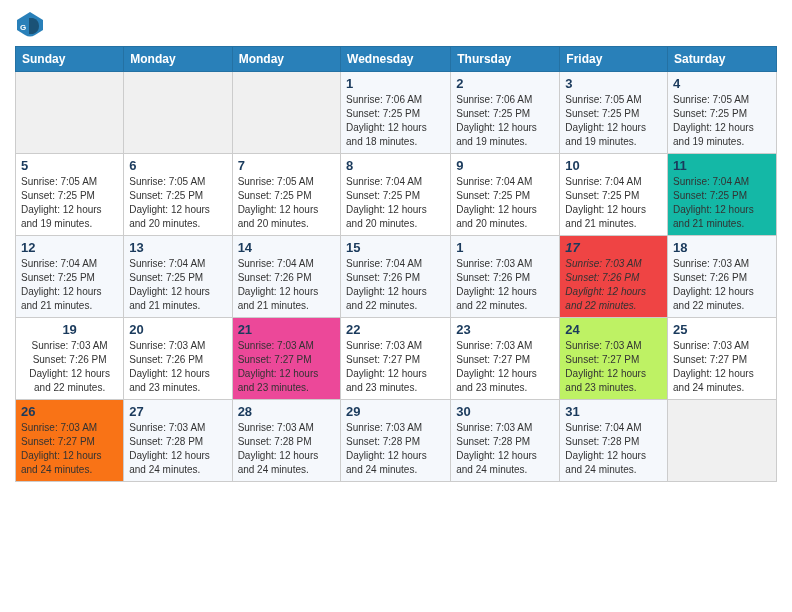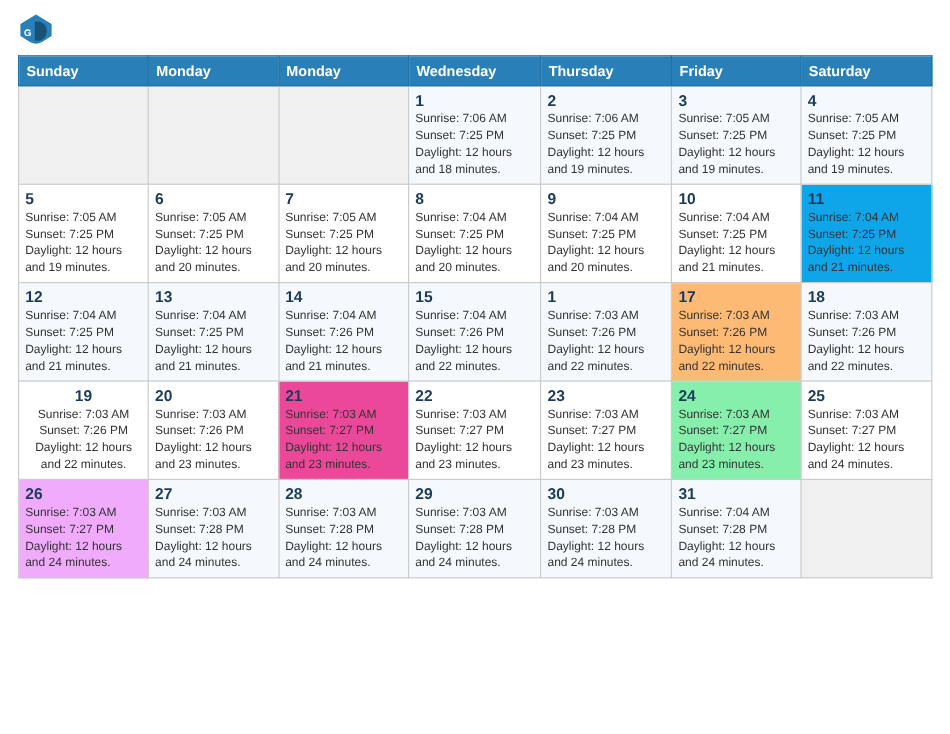--- a/index.html
+++ b/index.html
@@ -196,21 +196,21 @@
 Daylight: 12 hours
 and 20 minutes.</div>
           </td>
           <td style="background: rgb(255, 255, 255);">
             <div class="day-number">10</div>
             <div class="day-info" style="white-space: pre-line;">Sunrise: 7:04 AM
 Sunset: 7:25 PM
 Daylight: 12 hours
 and 21 minutes.</div>
           </td>
-          <td style="background: #0ea5e9;">
+          <td style="background: #14b8a6;">
             <div class="day-number">11</div>
             <div class="day-info" style="white-space: pre-line;">Sunrise: 7:04 AM
 Sunset: 7:25 PM
 Daylight: 12 hours
 and 21 minutes.</div>
           </td>
         </tr>
         <tr>
           <td style="background: rgb(245, 248, 252);">
             <div class="day-number">12</div>
@@ -240,21 +240,21 @@
 Daylight: 12 hours
 and 22 minutes.</div>
           </td>
           <td style="background: rgb(245, 248, 252);">
             <div class="day-number">1</div>
             <div class="day-info" style="white-space: pre-line;">Sunrise: 7:03 AM
 Sunset: 7:26 PM
 Daylight: 12 hours
 and 22 minutes.</div>
           </td>
-          <td style="background: #fdba74;">
+          <td style="background: #ef4444; font-style: italic;">
             <div class="day-number">17</div>
             <div class="day-info" style="white-space: pre-line;">Sunrise: 7:03 AM
 Sunset: 7:26 PM
 Daylight: 12 hours
 and 22 minutes.</div>
           </td>
           <td style="background: rgb(245, 248, 252);">
             <div class="day-number">18</div>
             <div class="day-info" style="white-space: pre-line;">Sunrise: 7:03 AM
 Sunset: 7:26 PM
@@ -291,37 +291,37 @@
 Daylight: 12 hours
 and 23 minutes.</div>
           </td>
           <td style="background: rgb(255, 255, 255);">
             <div class="day-number">23</div>
             <div class="day-info" style="white-space: pre-line;">Sunrise: 7:03 AM
 Sunset: 7:27 PM
 Daylight: 12 hours
 and 23 minutes.</div>
           </td>
-          <td style="background: #86efac;">
+          <td style="background: #bef264;">
             <div class="day-number">24</div>
             <div class="day-info" style="white-space: pre-line;">Sunrise: 7:03 AM
 Sunset: 7:27 PM
 Daylight: 12 hours
 and 23 minutes.</div>
           </td>
           <td style="background: rgb(255, 255, 255);">
             <div class="day-number">25</div>
             <div class="day-info" style="white-space: pre-line;">Sunrise: 7:03 AM
 Sunset: 7:27 PM
 Daylight: 12 hours
 and 24 minutes.</div>
           </td>
         </tr>
         <tr>
-          <td style="background: #f0abfc;">
+          <td style="background: #f97316;">
             <div class="day-number">26</div>
             <div class="day-info" style="white-space: pre-line;">Sunrise: 7:03 AM
 Sunset: 7:27 PM
 Daylight: 12 hours
 and 24 minutes.</div>
           </td>
           <td style="background: rgb(245, 248, 252);">
             <div class="day-number">27</div>
             <div class="day-info" style="white-space: pre-line;">Sunrise: 7:03 AM
 Sunset: 7:28 PM

